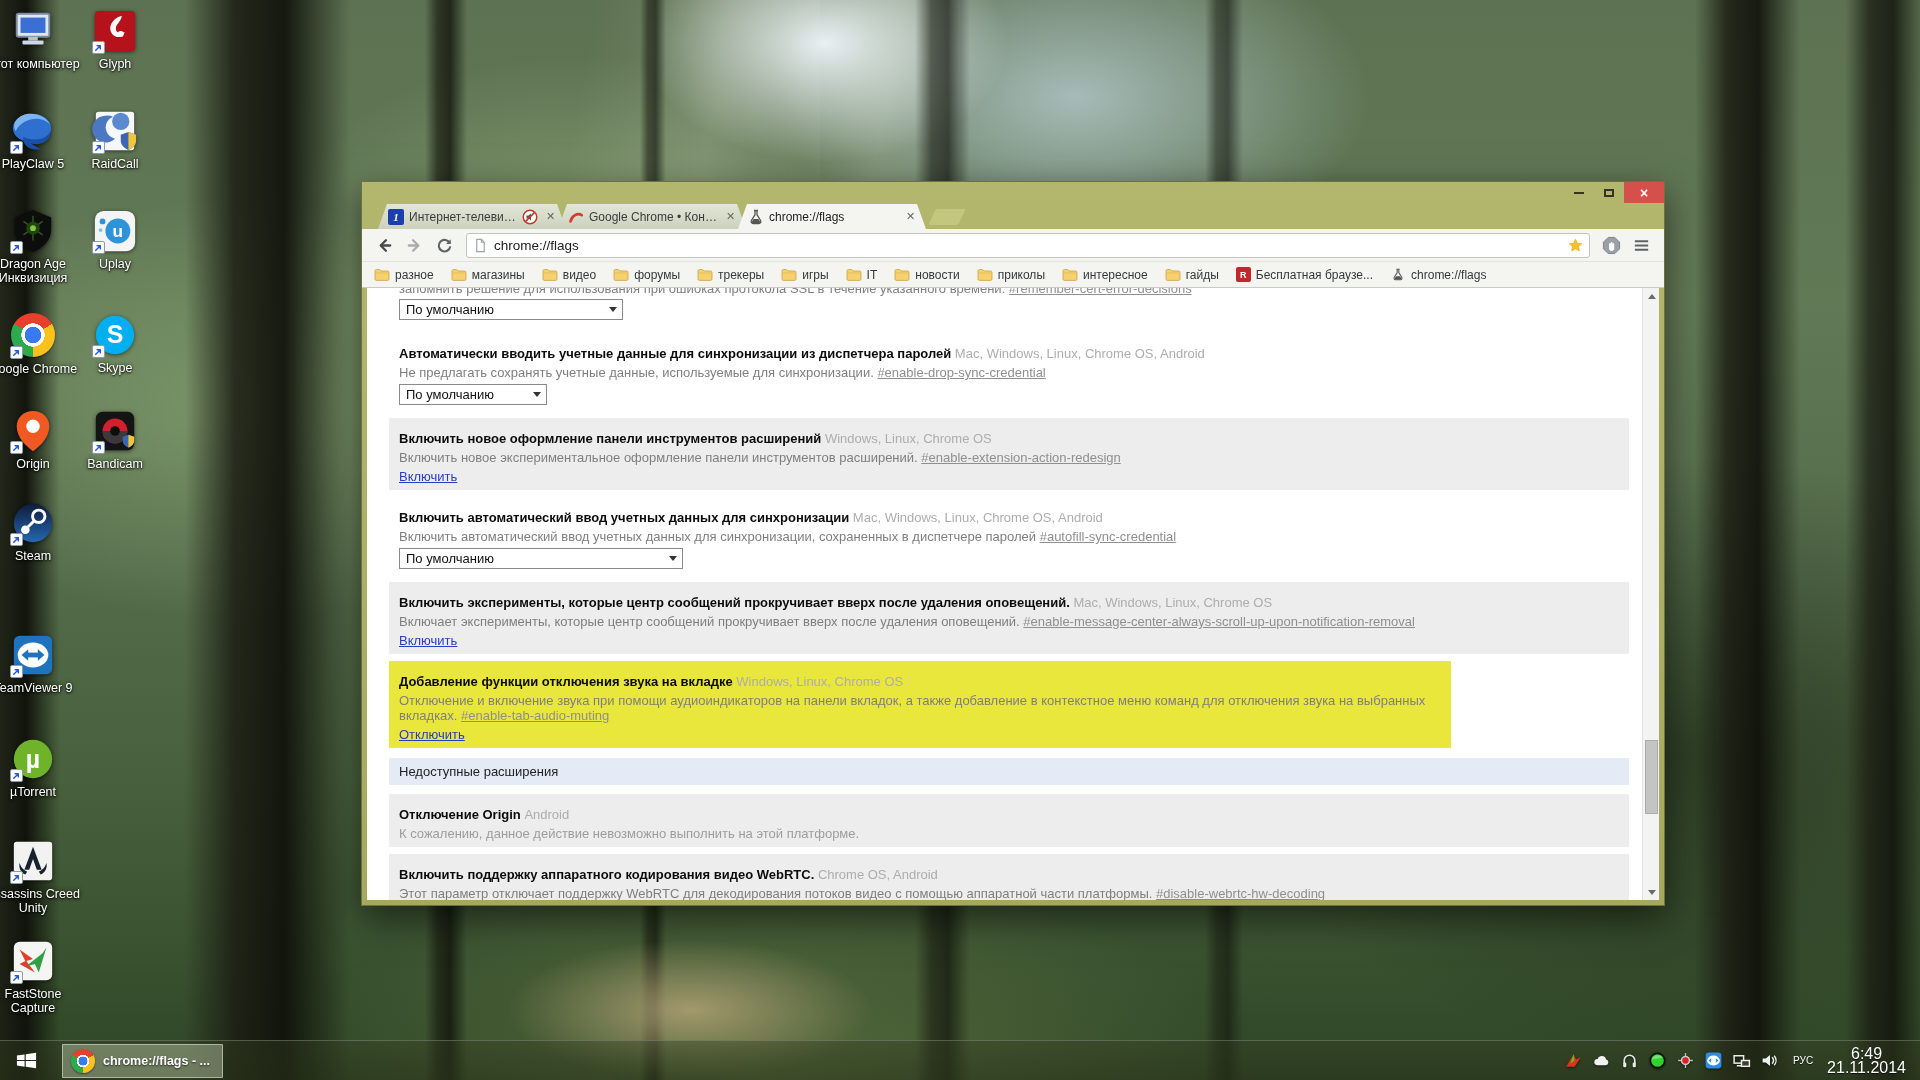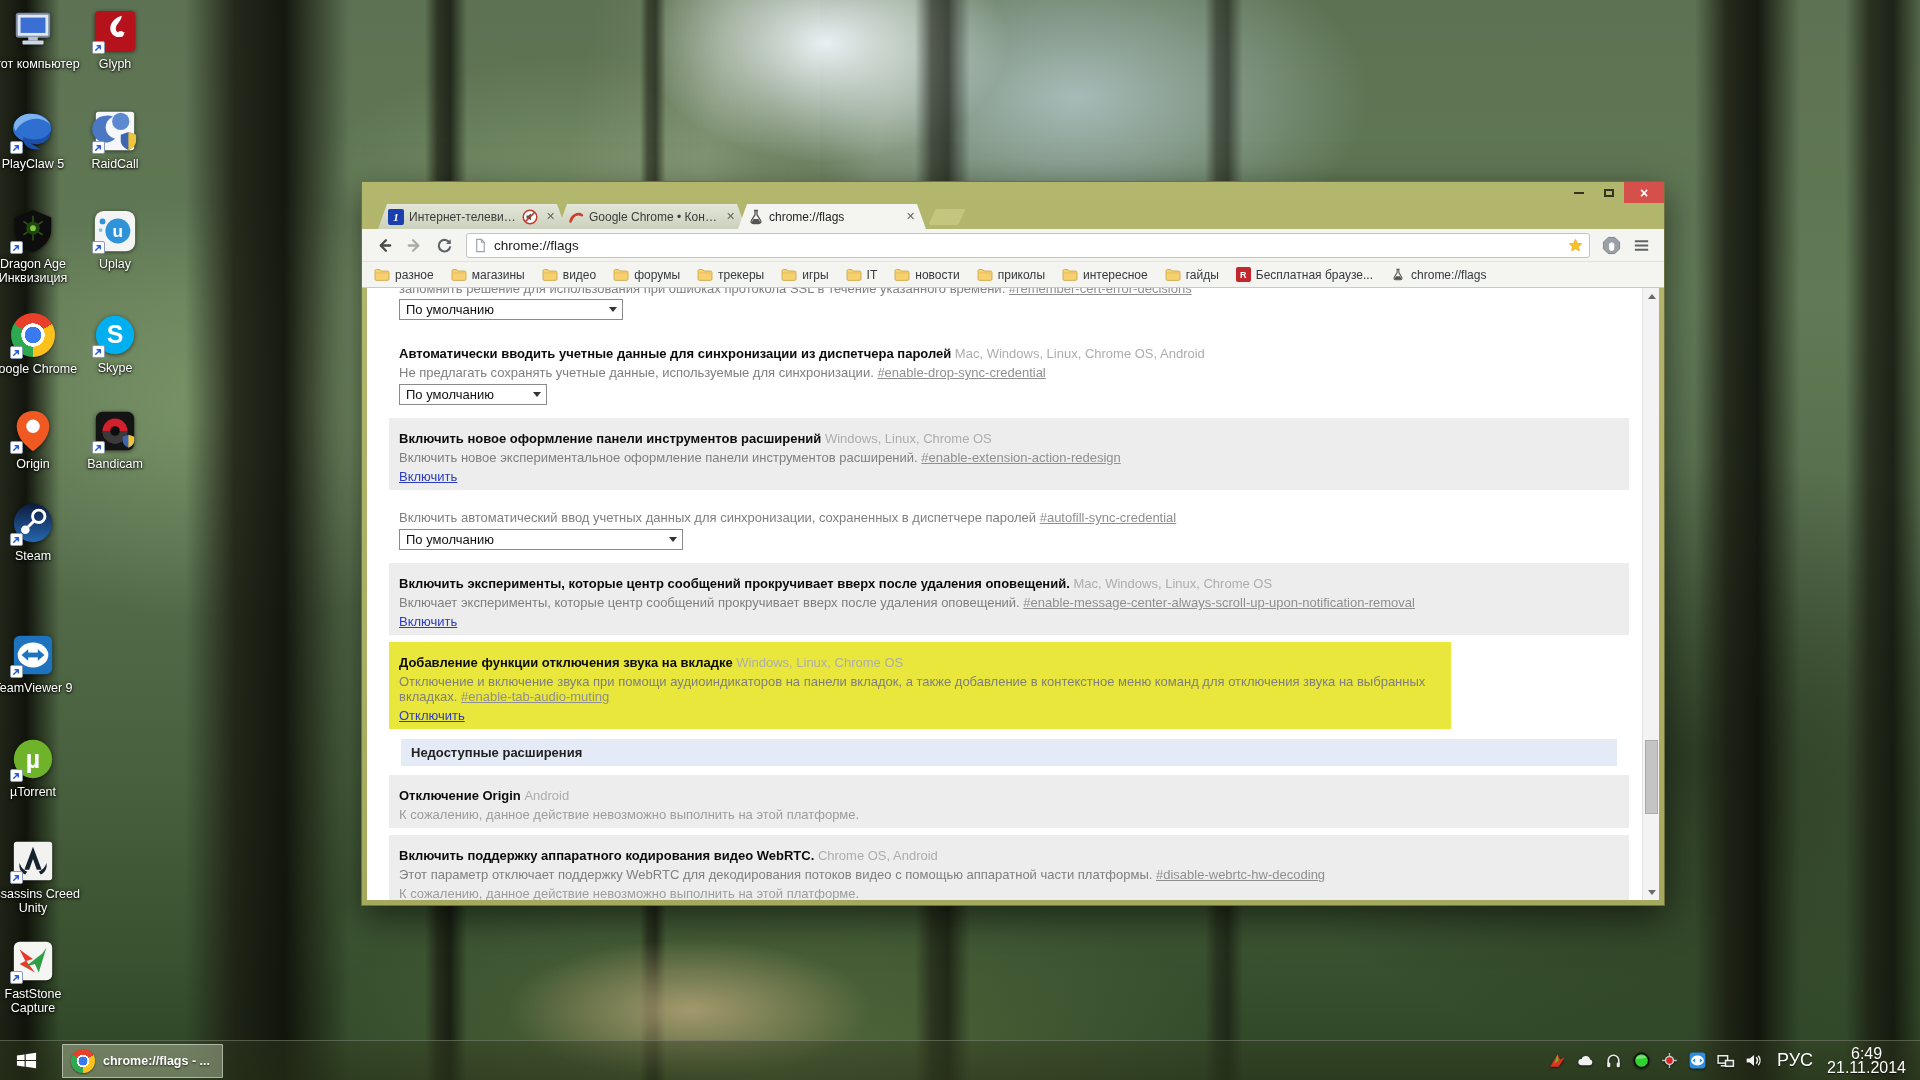--- a/index.html
+++ b/index.html
@@ -95,22 +95,22 @@
   .flag-title .t { font-weight:bold; color:#0c0c0c; }
   .flag-title .plat { color:#adadad; }
   .flag-desc { line-height:15px; color:#7f7f7f; margin-bottom:4px; }
   a.hash { color:#8f8f8f; text-decoration:underline; cursor:pointer; }
   a.action { color:#2a3cc2; text-decoration:underline; cursor:pointer; font-size:13px; line-height:15px; }
   .flag-note { color:#9d9d9d; line-height:15px; }
   .selectbox { height:21px; background:#fff; border:1px solid #8a8a8a; display:flex; align-items:center;
     justify-content:space-between; padding:0 5px 0 6px; font-size:13px; color:#111; cursor:pointer; margin-top:2px; }
   .sel-arrow { width:0; height:0; border-left:4px solid transparent; border-right:4px solid transparent;
     border-top:5px solid #333; margin-left:8px; }
-  .section-hdr { background:#e4ebf7; padding:6px 10px; font-weight:bold; color:#222; font-size:13px;
-    margin:10px 12px 9px; }
+  .section-hdr { background:#e4ebf7; padding:6px 10px; font-weight:normal; color:#222; font-size:13px;
+    margin:10px 0 9px; }
   .clip { height:9px; overflow:hidden; }
   .clip > div { margin-top:-7px; }
 
   .scrollbar { position:absolute; right:0; top:0; bottom:0; width:17px; background:#f3f3f3;
     border-left:1px solid #e2e2e2; }
   .sb-btn { position:absolute; left:0; width:17px; height:16px; display:flex; align-items:center; justify-content:center; cursor:pointer; }
   .sb-btn.up { top:0; } .sb-btn.down { bottom:0; }
   .sb-tri-up { width:0;height:0;border-left:4px solid transparent;border-right:4px solid transparent;border-bottom:5px solid #6a6a6a; }
   .sb-tri-down { width:0;height:0;border-left:4px solid transparent;border-right:4px solid transparent;border-top:5px solid #6a6a6a; }
   .sb-thumb { position:absolute; left:2px; width:13px; top:452px; height:74px; background:#c4c4c4; border:1px solid #ababab; cursor:grab; }
@@ -120,21 +120,21 @@
     background:linear-gradient(rgba(52,62,34,.42), rgba(42,52,26,.58));
     border-top:1px solid rgba(255,255,255,.22); display:flex; align-items:center; z-index:20; }
   .start-btn { width:52px; height:40px; display:flex; align-items:center; justify-content:center; cursor:pointer; }
   .start-btn svg { width:23px; height:23px; }
   .task-btn { height:34px; margin-left:10px; padding:0 12px 0 8px; display:flex; align-items:center; gap:8px;
     background:rgba(215,225,195,.38); border:1px solid rgba(255,255,255,.45); border-radius:1px; cursor:pointer;text-align:center; }
   .task-btn-label { color:#fff; font-size:12.5px; font-weight:bold; text-shadow:0 1px 2px rgba(0,0,0,.7); }
   .tray { margin-left:auto; display:flex; align-items:center; gap:9px; padding-right:10px; }
   .tray-ico { width:19px; height:19px; cursor:pointer; }
   .tray-ico svg { width:19px; height:19px; display:block; filter:drop-shadow(0 1px 1px rgba(0,0,0,.6)); }
-  .lang { color:#fff; font-size:18px; padding:0 5px; cursor:pointer; text-shadow:0 1px 1px rgba(0,0,0,.7); }
+  .lang { color:#fff; font-size:10px; padding:0 5px; cursor:pointer; text-shadow:0 1px 1px rgba(0,0,0,.7); }
   .clock { color:#fff; font-size:16px; line-height:14px; text-align:center; cursor:pointer;
     text-shadow:0 1px 1px rgba(0,0,0,.7); padding-right:4px; }
 </style>
 </head>
 <body>
 
 <div class="desktop">
 
   <div>
     <div class="beam" style="left:560px"></div>
@@ -580,20 +580,21 @@
           <div class="flag-row white">
             <div class="flag-title"><span class="t">Автоматически вводить учетные данные для синхронизации из диспетчера паролей </span><span class="plat">Mac, Windows, Linux, Chrome OS, Android</span></div>
             <div class="flag-desc">Не предлагать сохранять учетные данные, используемые для синхронизации. <a class="hash">#enable-drop-sync-credential</a></div>
             <div class="selectbox" style="width: 148px;">
               <span>По умолчанию</span>
               <span class="sel-arrow"></span>
             </div>
           </div>
           <div class="flag-row gray"><div class="flag-title"><span class="t">Включить новое оформление панели инструментов расширений </span><span class="plat">Windows, Linux, Chrome OS</span></div><div class="flag-desc">Включить новое экспериментальное оформление панели инструментов расширений. <a class="hash">#enable-extension-action-redesign</a></div><a class="action">Включить</a></div>
           <div class="flag-row white">
+            <div class="flag-title"><span class="t">Включить автоматический ввод учетных данных для синхронизации </span><span class="plat">Mac, Windows, Linux, Chrome OS, Android</span></div>
             <div class="flag-desc">Включить автоматический ввод учетных данных для синхронизации, сохраненных в диспетчере паролей <a class="hash">#autofill-sync-credential</a></div>
             <div class="selectbox" style="width: 284px;">
               <span>По умолчанию</span>
               <span class="sel-arrow"></span>
             </div>
           </div>
           <div class="flag-row gray"><div class="flag-title"><span class="t">Включить эксперименты, которые центр сообщений прокручивает вверх после удаления оповещений. </span><span class="plat">Mac, Windows, Linux, Chrome OS</span></div><div class="flag-desc">Включает эксперименты, которые центр сообщений прокручивает вверх после удаления оповещений. <a class="hash">#enable-message-center-always-scroll-up-upon-notification-removal</a></div><a class="action">Включить</a></div>
           <div class="flag-row yellow" style="width: 1062px;"><div class="flag-title"><span class="t">Добавление функции отключения звука на вкладке </span><span class="plat">Windows, Linux, Chrome OS</span></div><div class="flag-desc">Отключение и включение звука при помощи аудиоиндикаторов на панели вкладок, а также добавление в контекстное меню команд для отключения звука на выбранных вкладках. <a class="hash">#enable-tab-audio-muting</a></div><a class="action">Отключить</a></div>
           <div class="section-hdr">Недоступные расширения</div>
           <div class="flag-row gray">

